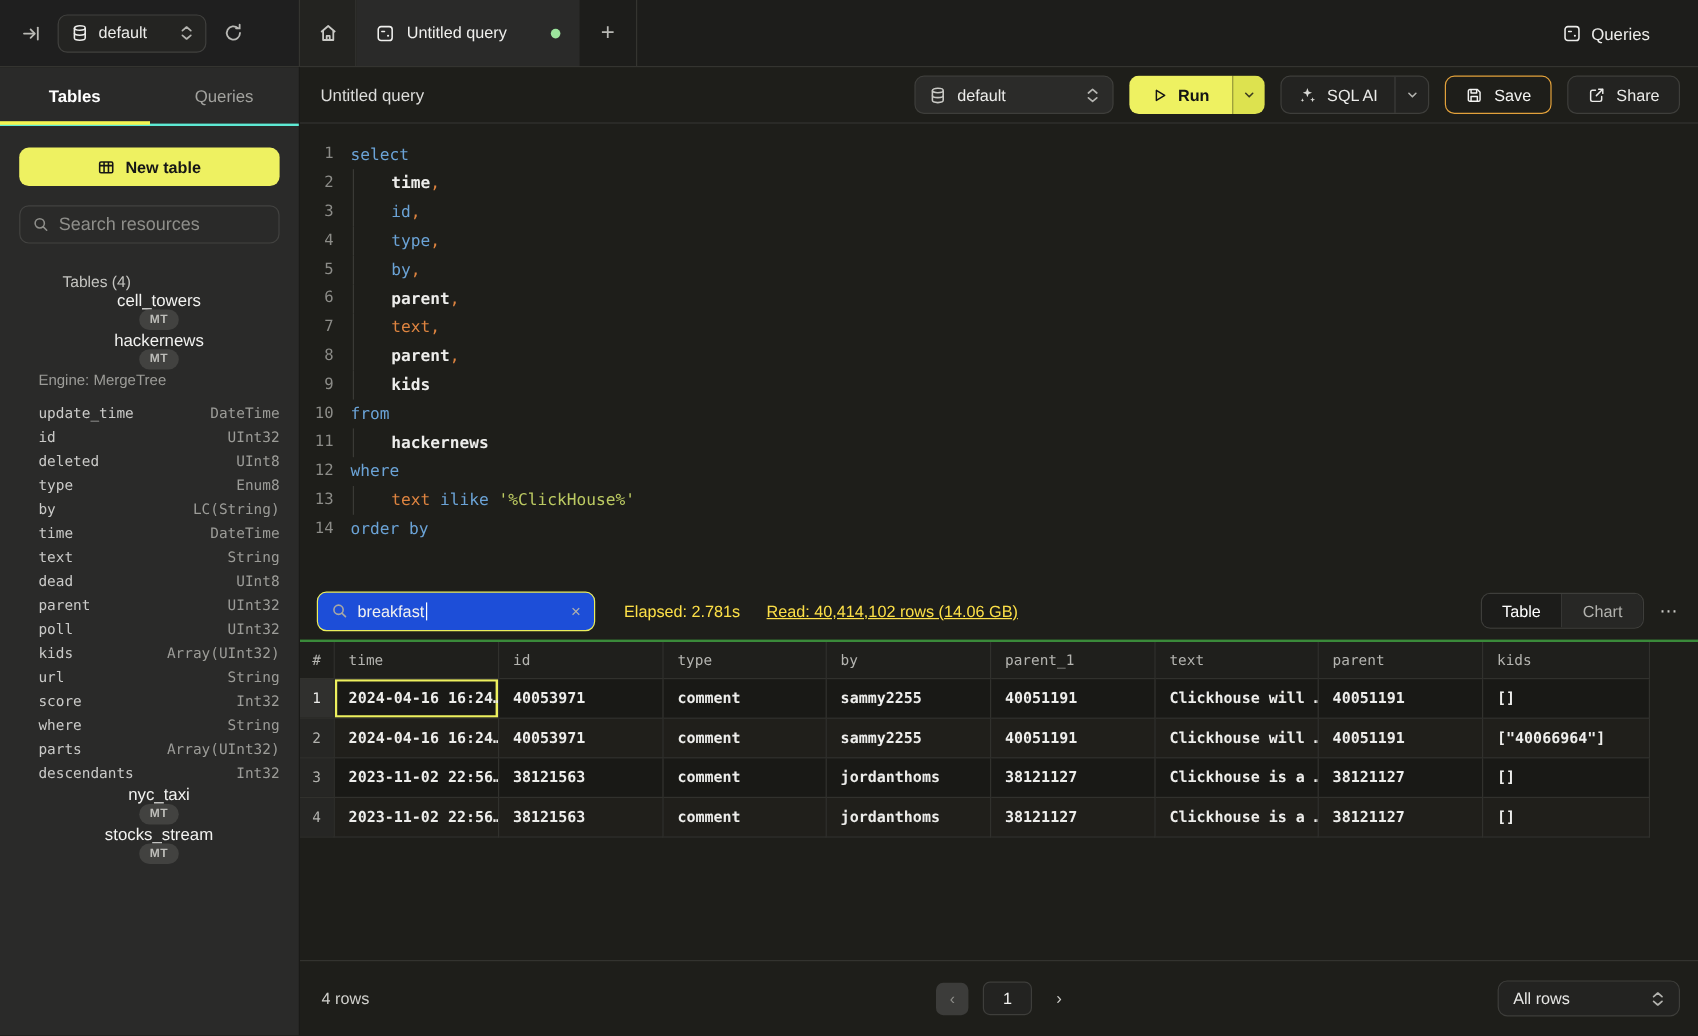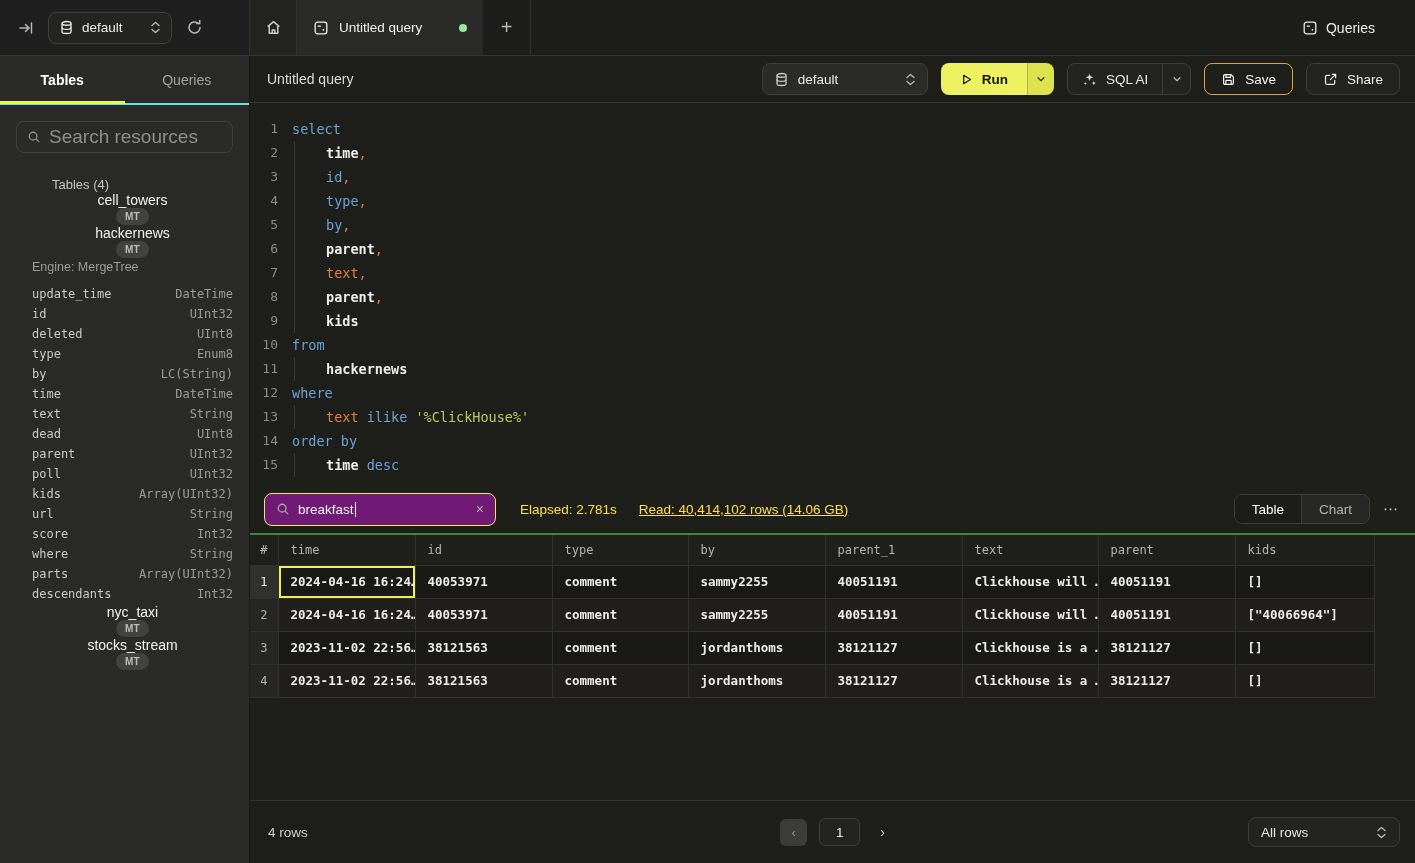--- a/index.html
+++ b/index.html
@@ -29,21 +29,21 @@
   .queries-btn { display:flex; align-items:center; gap:8px; padding-right:40px; color:#ececea; font-size:14px; }
 
   
   .sidebar { position:absolute; top:56px; left:0; width:250px; height:807px; background:#2a2a29; border-right:1px solid #1a1a18; display:flex; flex-direction:column; }
   .sb-tabs { height:49px; display:flex; border-bottom:2px solid #5eead4; flex:none; }
   .sb-tab { flex:1; display:flex; align-items:center; justify-content:center; font-size:14px; color:#a2a29e; position:relative; cursor:pointer; }
   .sb-tab.active { color:#ffffff; font-weight:600; }
   .sb-tab.active::after { content:""; position:absolute; left:0; right:0; bottom:-1px; height:3px; background:#f3f552; }
   .new-table-btn { margin:18px 16px 0 16px; height:32px; flex:none; border-radius:8px; background:#eef161; color:#161616; font-size:13.5px; font-weight:600; display:flex; align-items:center; justify-content:center; gap:8px; cursor:pointer; }
   .sb-search { margin:16px 16px 0 16px; height:32px; flex:none; border:1px solid #424240; border-radius:8px; display:flex; align-items:center; padding:0 10px; gap:8px; color:#8e8e8a; }
-  .sb-search input { background:transparent; border:none; outline:none; color:#fdba74; font-size:19px; width:100%; font-family:"Liberation Sans",sans-serif; }
+  .sb-search input { background:transparent; border:none; outline:none; color:#fdba74; font-size:15px; width:100%; font-family:"Liberation Sans",sans-serif; }
   .sb-search input::placeholder { color:#8e8e8a; }
   .sb-section { margin:24px 16px 0 52px; font-size:13px; color:#c4c4c0; }
   .sb-list { padding:0 16px 0 32px; }
   .sb-item { height:33px; display:flex; align-items:center; justify-content:space-between; cursor:pointer;flex-direction:column; }
   .sb-item .tname { font-size:14px; font-weight:500; color:#f2f2f0; }
   .mt-badge { width:33px; height:21px; border-radius:11px; background:#424240; color:#bcbcb8; font-size:10px; font-weight:700; letter-spacing:.4px; display:flex; align-items:center; justify-content:center; }
   .engine-line { font-size:12.5px; color:#9c9c98; margin:2px 0 10px 0; }
   .col-rows { }
   .col-row { height:20px; display:flex; align-items:center; justify-content:space-between; font-family:"DejaVu Sans Mono", monospace; font-size:12px; }
   .col-row .cn { color:#cacac8; }
@@ -75,21 +75,21 @@
   .tok-kw { color:#6ba3d6; }
   .tok-id { color:#ededeb; font-weight:700; }
   .tok-or { color:#de8440; }
   .tok-str { color:#bcca62; }
   .tok-pun { color:#de8440; }
   .tok-pl { color:#cccccc; }
 
   
   .results { flex:1; display:flex; flex-direction:column; }
   .res-toolbar { height:48px; flex:none; display:flex; align-items:center; padding:0 16px 0 14px; }
-  .filter-box { width:232px; height:33px; border:1.5px solid #ebee5e; border-radius:8px; background:#701a75; display:flex; align-items:center; padding:0 11px; gap:8px; }
+  .filter-box { width:232px; height:33px; border:1.5px solid #ebee5e; border-radius:8px; background:#1d4ed8; display:flex; align-items:center; padding:0 11px; gap:8px; }
   .filter-text { font-size:13.5px; color:#f2f2f0; display:flex; align-items:center; }
   .caret-bar { width:1px; height:15px; background:#ffffff; margin-left:1px; }
   .filter-clear { margin-left:auto; color:#b0b0ac; font-size:14px; cursor:pointer; }
   .stat { font-size:13.5px; color:#fde047; }
   .stat.elapsed { margin-left:24px; }
   .stat.read { margin-left:22px;text-decoration:underline; }
   .view-toggle { margin-left:auto; height:30px; border:1px solid #3e3e3b; border-radius:8px; overflow:hidden; display:flex; }
   .vt-seg { padding:0 17px; display:flex; align-items:center; font-size:13.5px; cursor:pointer; }
   .vt-seg.active { background:#1c1c1a; color:#ffffff; border-right:1px solid #3e3e3b; }
   .vt-seg.idle { background:#272725; color:#b2b2ae; }
@@ -192,20 +192,31 @@
 
 <div class="sidebar">
   <div class="sb-tabs">
     <div class="sb-tab active">
         <span>Tables</span>
       </div>
     <div class="sb-tab">
         <span>Queries</span>
       </div>
   </div>
+  <div class="new-table-btn">
+    <span>
+      <svg width="15" height="15" viewBox="0 0 16 16" fill="none" stroke="currentColor" stroke-width="1.4">
+          <rect x="2.2" y="3.2" width="11.6" height="9.6" rx="1.2"></rect>
+          <path d="M2.2 6.4h11.6"></path>
+          <path d="M6.1 3.2v9.6"></path>
+          <path d="M10 3.2v9.6"></path>
+        </svg>
+    </span>
+    <span>New table</span>
+  </div>
   <div class="sb-search">
     <span>
       <svg width="14" height="14" viewBox="0 0 16 16" fill="none" stroke="currentColor" stroke-width="1.5" stroke-linecap="round">
           <circle cx="7" cy="7" r="4.4"></circle>
           <path d="M10.4 10.4L13.6 13.6"></path>
         </svg>
     </span>
     <input type="text" placeholder="Search resources" style="">
   </div>
   <div class="sb-section">Tables (4)</div>
@@ -422,24 +433,20 @@
           <div class="ed-ln">12</div>
           <div class="ed-code"><span class="tok-kw">where</span></div>
         </div>
         <div class="ed-line">
           <div class="ed-ln">13</div>
           <div class="ed-code ind"><span class="tok-or">text</span><span class="tok-pl"> </span><span class="tok-kw">ilike</span><span class="tok-pl"> </span><span class="tok-str">'%ClickHouse%'</span></div>
         </div>
         <div class="ed-line">
           <div class="ed-ln">14</div>
           <div class="ed-code"><span class="tok-kw">order by</span></div>
-        </div>
-        <div class="ed-line">
-          <div class="ed-ln">15</div>
-          <div class="ed-code ind"><span class="tok-id">time</span><span class="tok-pl"> </span><span class="tok-kw">desc</span></div>
         </div>
       </div>
     </div>
 
   <div class="results">
     <div class="res-toolbar">
       <div class="filter-box">
         <span>
           <svg width="14" height="14" viewBox="0 0 16 16" fill="none" stroke="#a8a8a4" stroke-width="1.5" stroke-linecap="round">
               <circle cx="7" cy="7" r="4.4"></circle>

